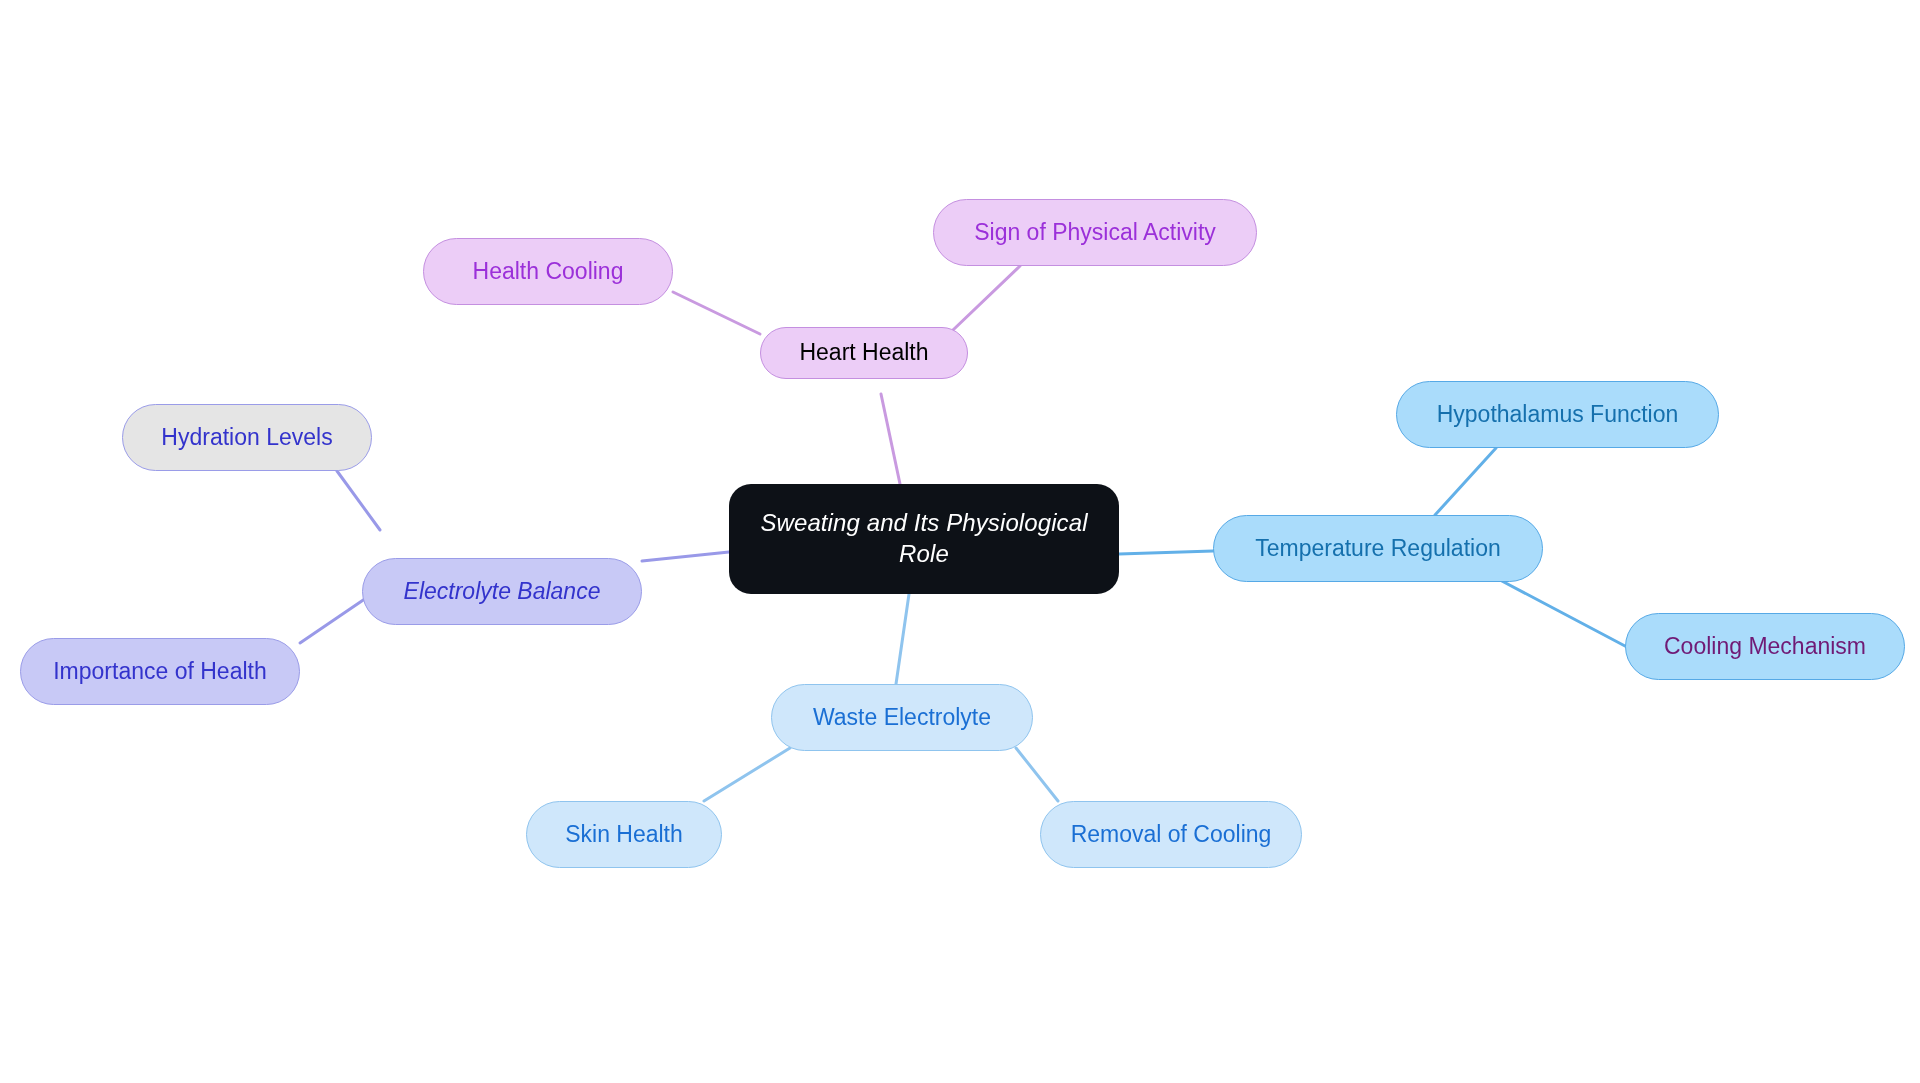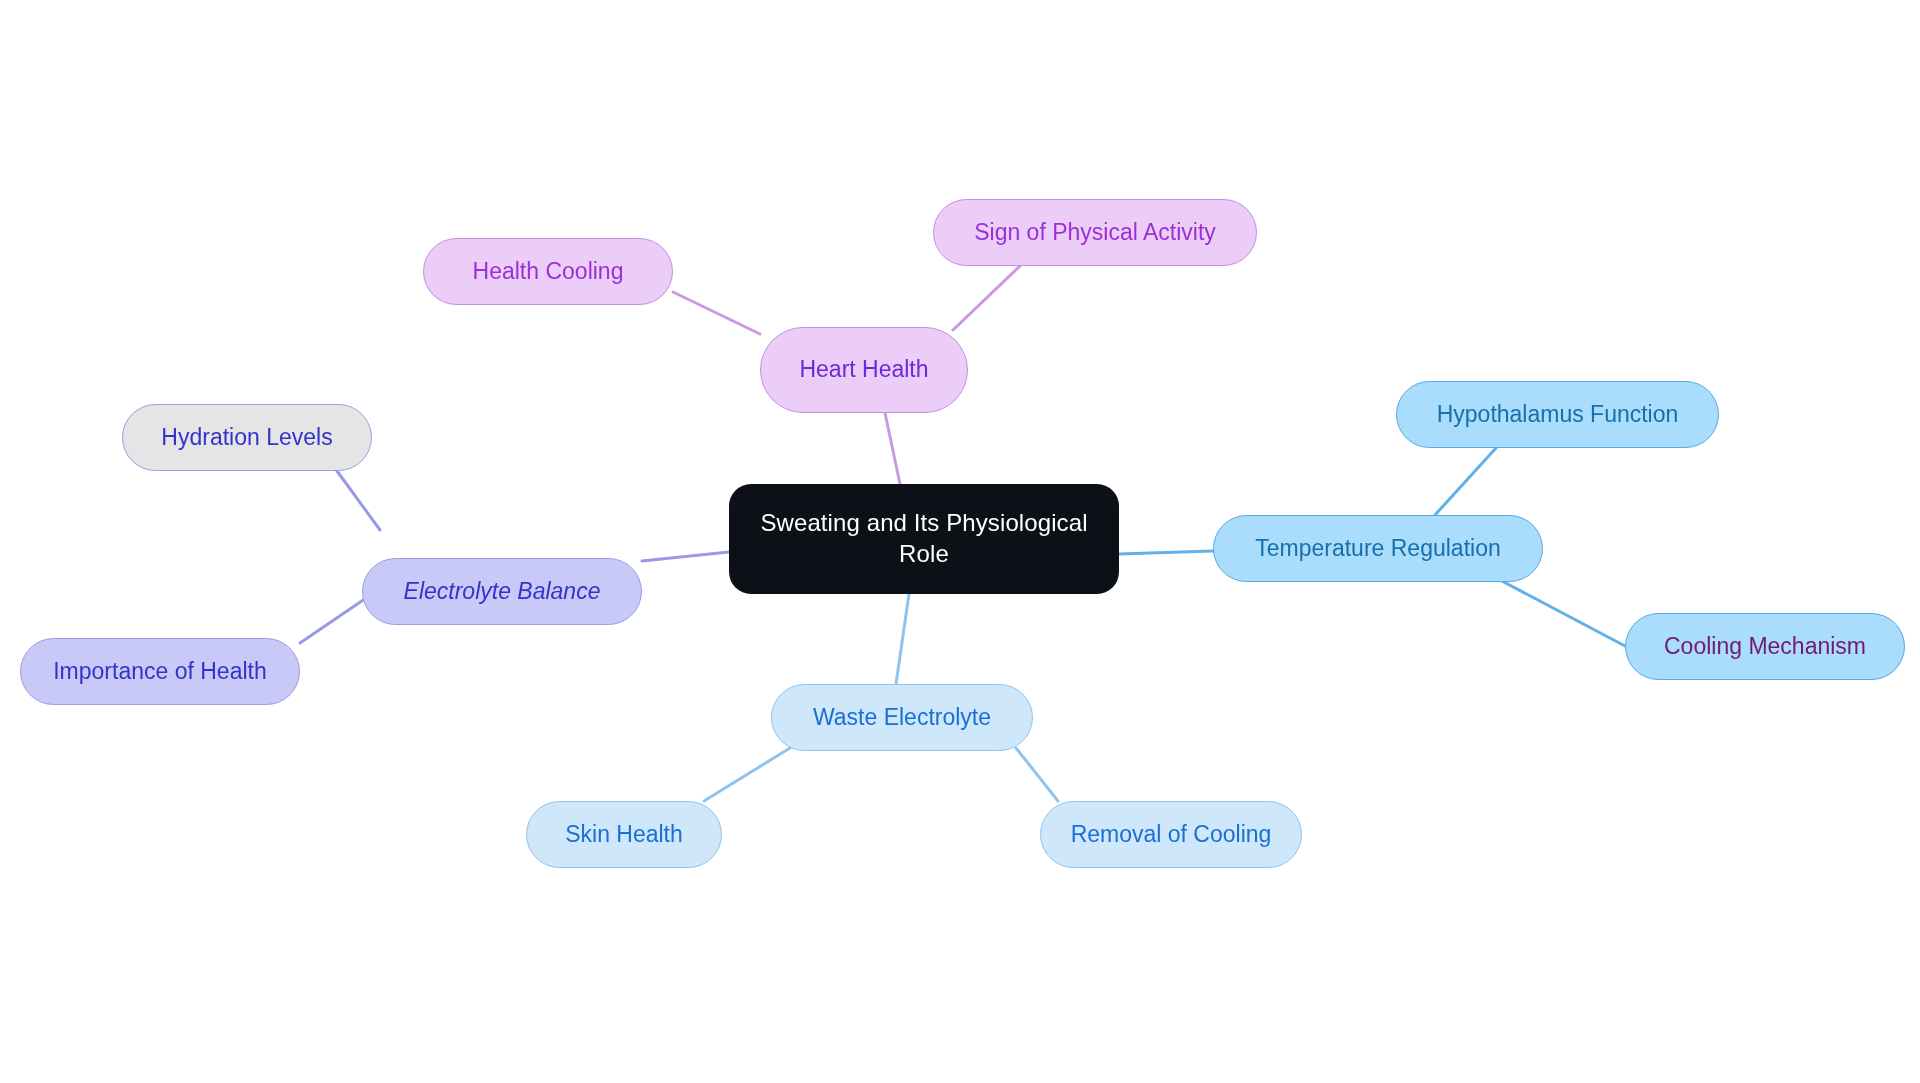--- a/index.html
+++ b/index.html
@@ -61,23 +61,23 @@
       <line x1="380" y1="530" x2="337" y2="471" stroke="#9999e8" stroke-width="3" stroke-linecap="round"></line>
       <line x1="375" y1="592" x2="300" y2="643" stroke="#9999e8" stroke-width="3" stroke-linecap="round"></line>
       <line x1="1119" y1="554" x2="1213" y2="551" stroke="#62b0e8" stroke-width="3" stroke-linecap="round"></line>
       <line x1="1435" y1="515" x2="1496" y2="448" stroke="#62b0e8" stroke-width="3" stroke-linecap="round"></line>
       <line x1="1500" y1="580" x2="1625" y2="646" stroke="#62b0e8" stroke-width="3" stroke-linecap="round"></line>
       <line x1="909" y1="594" x2="896" y2="684" stroke="#8fc4ee" stroke-width="3" stroke-linecap="round"></line>
       <line x1="790" y1="748" x2="704" y2="801" stroke="#8fc4ee" stroke-width="3" stroke-linecap="round"></line>
       <line x1="1016" y1="748" x2="1058" y2="801" stroke="#8fc4ee" stroke-width="3" stroke-linecap="round"></line>
     </svg>
   <div id="nodes-layer">
-      <div class="node root" style="left: 729px; top: 484px; width: 390px; height: 110px; background: rgb(13, 17, 23); color: rgb(255, 255, 255);">Sweating and Its Physiological
+      <div class="node root" style="left: 729px; top: 484px; width: 390px; height: 110px; background: rgb(13, 17, 23); color: rgb(255, 255, 255); font-style: italic;">Sweating and Its Physiological
 Role</div>
-      <div class="node branch" style="left: 760px; top: 327px; width: 208px; height: 86px; background: rgb(236, 205, 247); border-color: rgb(196, 143, 224); color: #6d28d9;">Heart Health</div>
+      <div class="node branch" style="left: 760px; top: 327px; width: 208px; height: 52px; background: rgb(236, 205, 247); border-color: rgb(196, 143, 224); color: #000000;">Heart Health</div>
       <div class="node branch" style="left: 423px; top: 238px; width: 250px; height: 67px; background: rgb(236, 205, 247); border-color: rgb(196, 143, 224); color: rgb(155, 48, 217);">Health Cooling</div>
       <div class="node branch" style="left: 933px; top: 199px; width: 324px; height: 67px; background: rgb(236, 205, 247); border-color: rgb(196, 143, 224); color: rgb(155, 48, 217);">Sign of Physical Activity</div>
       <div class="node branch" style="left: 362px; top: 558px; width: 280px; height: 67px; background: rgb(200, 201, 246); border-color: rgb(154, 156, 232); color: rgb(51, 51, 204); font-style: italic;">Electrolyte Balance</div>
       <div class="node branch" style="left: 122px; top: 404px; width: 250px; height: 67px; background: #e5e5e5; border-color: rgb(154, 156, 232); color: rgb(51, 51, 204);">Hydration Levels</div>
       <div class="node branch" style="left: 20px; top: 638px; width: 280px; height: 67px; background: rgb(200, 201, 246); border-color: rgb(154, 156, 232); color: rgb(51, 51, 204);">Importance of Health</div>
       <div class="node branch" style="left: 1213px; top: 515px; width: 330px; height: 67px; background: rgb(170, 220, 251); border-color: rgb(86, 169, 230); color: rgb(21, 112, 173);">Temperature Regulation</div>
       <div class="node branch" style="left: 1396px; top: 381px; width: 323px; height: 67px; background: rgb(170, 220, 251); border-color: rgb(86, 169, 230); color: rgb(21, 112, 173);">Hypothalamus Function</div>
       <div class="node branch" style="left: 1625px; top: 613px; width: 280px; height: 67px; background: rgb(170, 220, 251); border-color: rgb(86, 169, 230); color: #701a75;">Cooling Mechanism</div>
       <div class="node branch" style="left: 771px; top: 684px; width: 262px; height: 67px; background: rgb(207, 231, 251); border-color: rgb(143, 196, 238); color: rgb(26, 111, 212);">Waste Electrolyte</div>
       <div class="node branch" style="left: 526px; top: 801px; width: 196px; height: 67px; background: rgb(207, 231, 251); border-color: rgb(143, 196, 238); color: rgb(26, 111, 212);">Skin Health</div>

